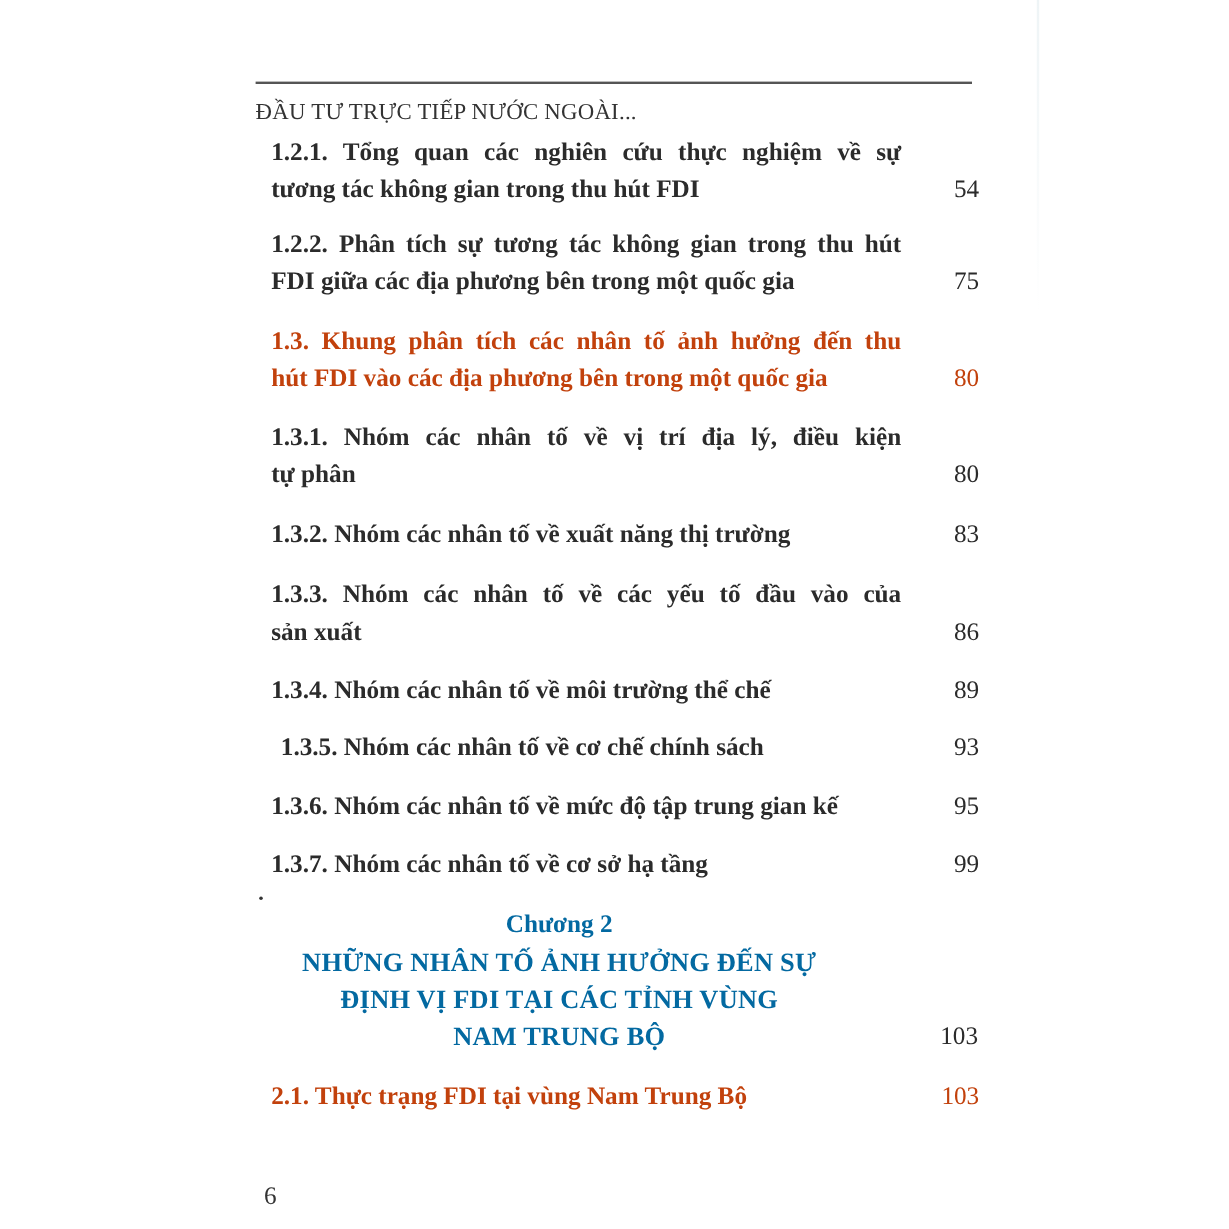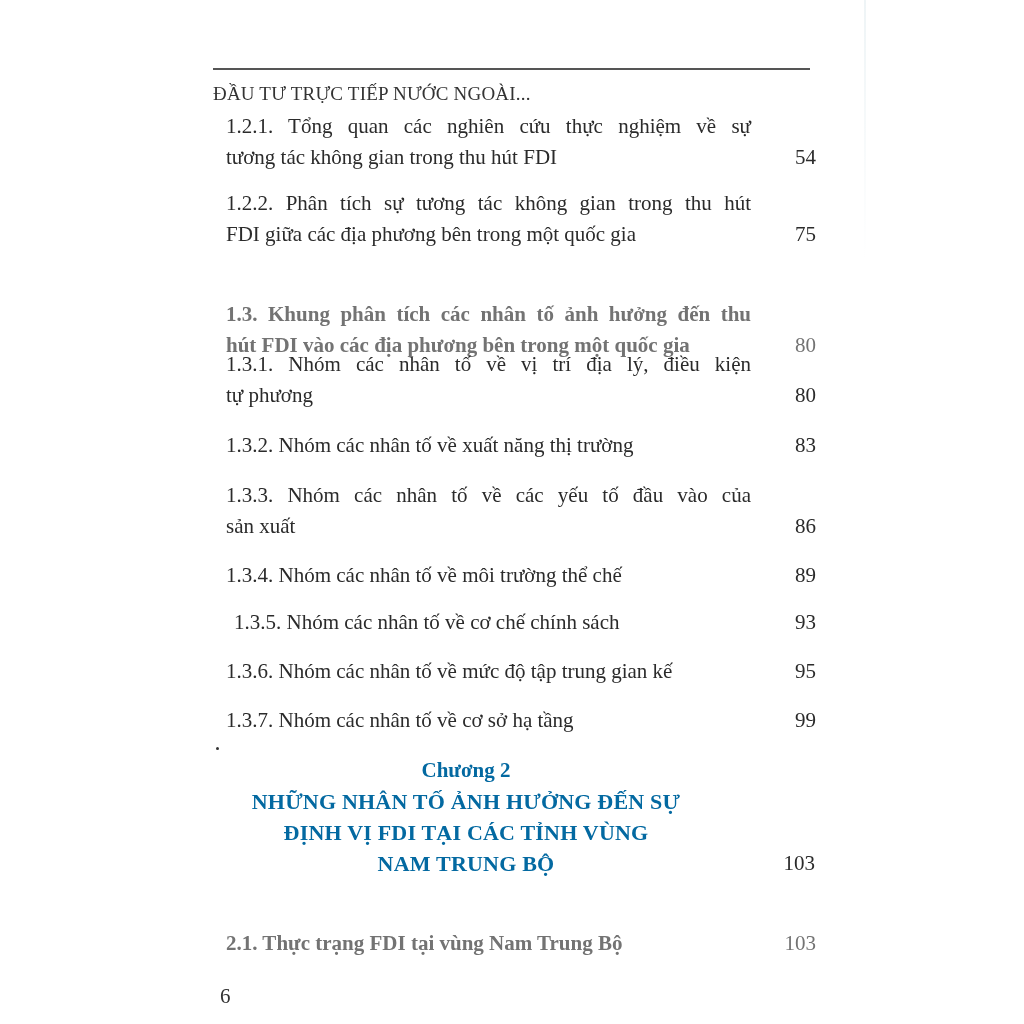--- a/index.html
+++ b/index.html
@@ -52,28 +52,28 @@
     left: 0;
     width: 590px;
     font-size: 21px;
     line-height: 31px;
   }
   .entry .title {
     display: block;
     width: 525px;
     text-align: justify;
     text-align-last: left;
+    font-weight: bold;
   }
   .entry .title.justify-all {
     text-align-last: justify;
   }
   .entry.bold {
     font-weight: bold;
-    color: #737373;
-    margin-top: 30px;
+    color: #c2410c;
   }
   .entry .page {
     position: absolute;
     right: 0;
     bottom: 0;
     font-weight: normal;
     text-align: right;
   }
   .chapter {
     position: absolute;
@@ -140,21 +140,21 @@
   </div>
 
   <div class="entry bold" style="top:269px;">
     <span class="title justify-all">1.3. Khung phân tích các nhân tố ảnh hưởng đến thu</span>
     <span class="title">hút FDI vào các địa phương bên trong một quốc gia</span>
     <span class="page">80</span>
   </div>
 
   <div class="entry" style="top:349px;">
     <span class="title justify-all">1.3.1. Nhóm các nhân tố về vị trí địa lý, điều kiện</span>
-    <span class="title">tự phương</span>
+    <span class="title">tự phân</span>
     <span class="page">80</span>
   </div>
 
   <div class="entry" style="top:430px;">
     <span class="title">1.3.2. Nhóm các nhân tố về xuất năng thị trường</span>
     <span class="page">83</span>
   </div>
 
   <div class="entry" style="top:480px;">
     <span class="title justify-all">1.3.3. Nhóm các nhân tố về các yếu tố đầu vào của</span>

